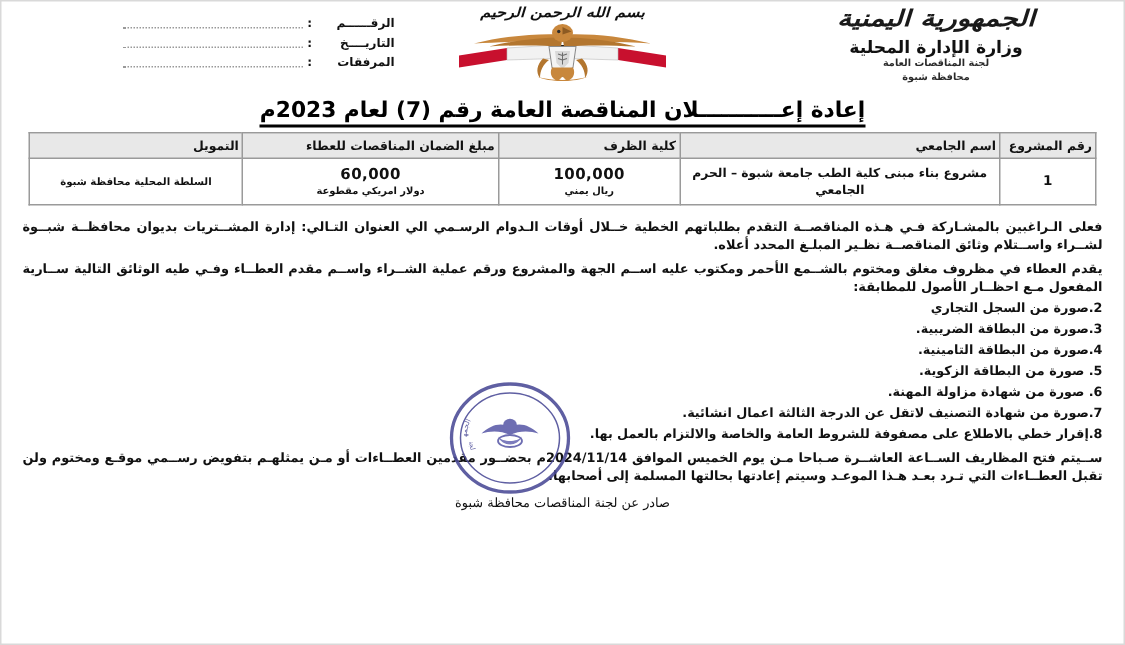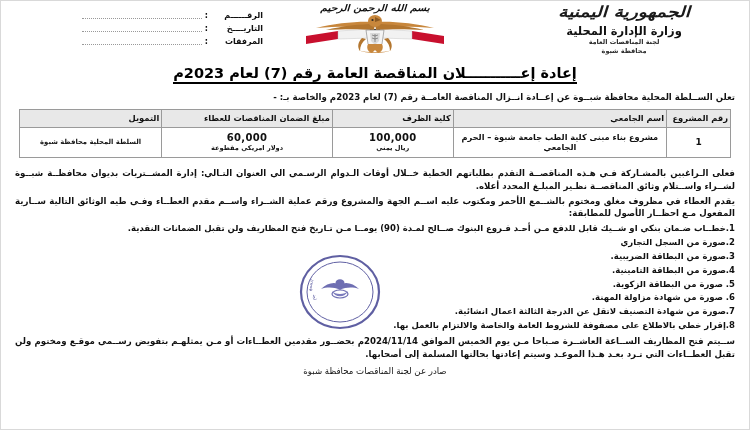--- a/index.html
+++ b/index.html
@@ -270,23 +270,20 @@
       <div class="ministry">وزارة  الإدارة المحلية</div>
       <div class="committee">لجنة المناقصات العامة</div>
       <div class="governorate">محافظة شبوة</div>
     </div>
   </div>
 
   <div class="title-wrap">
     <span class="doc-title">إعادة إعـــــــــــلان المناقصة العامة رقم (7) لعام 2023م</span>
   </div>
 
-  <div class="body">
-    <div class="para">تعلن الســلطة المحلية محافظة شبــوة عن إعــادة انــزال المناقصة العامــة رقم (7) لعام 2023م والخاصة بـ: -</div>
-  </div>
 
   <div class="tbl-wrap">
     <table class="tender">
       <colgroup>
         <col style="width:9%">
           <col style="width:30%">
           <col style="width:17%">
           <col style="width:24%">
           <col style="width:20%">
       </colgroup>
@@ -315,21 +312,20 @@
         </tr>
       </tbody>
     </table>
   </div>
 
   <div class="body">
     <div class="para">فعلى الـراغبين بالمشـاركة فـي هـذه المناقصــة التقدم بطلباتهم الخطية خــلال أوقات الـدوام الرسـمي الي العنوان التـالي: إدارة المشــتريات بديوان محافظــة شبــوة لشــراء واســتلام وثائق المناقصــة نظـير المبلـغ المحدد أعلاه.</div>
     <div class="para">يقدم العطاء في مظروف مغلق ومختوم بالشــمع الأحمر ومكتوب عليه اســم الجهة والمشروع ورقم عملية الشــراء واســم مقدم العطــاء وفـي طيه الوثائق التالية ســارية المفعول مـع احظــار الأصول للمطابقة:</div>
 
     <div class="reqs">
-      <div class="req-item">1.خطــاب ضـمان بنكي او شــيك قابل للدفع مـن أحـد فـروع البنوك صــالح لمـدة (90) يومــا مـن تـاريخ فتح المظاريف ولن تقبل الضمانات النقدية.</div>
       <div class="req-item rt">2.صورة من السجل التجاري</div>
       <div class="req-item rt">3.صورة من البطاقة الضريبية.</div>
       <div class="req-item rt">4.صورة من البطاقة التامينية.</div>
       <div class="req-item rt">5. صورة من البطاقة الزكوية.</div>
       <div class="req-item rt">6. صورة من شهادة مزاولة المهنة.</div>
       <div class="req-item rt">7.صورة من شهادة التصنيف لاتقل عن الدرجة الثالثة اعمال انشائية.</div>
       <div class="req-item rt">8.إقرار خطي بالاطلاع على مصفوفة للشروط العامة والخاصة والالتزام بالعمل بها.</div>
     </div>
 
     <div class="para">ســيتم فتح المظاريف الســاعة العاشــرة صـباحا مـن يوم الخميس الموافق 2024/11/14م بحضــور مقدمين العطــاءات أو مـن يمثلهـم بتفويض رســمي موقـع ومختوم ولن تقبل العطــاءات التي تـرد بعـد هـذا الموعـد وسيتم إعادتها بحالتها المسلمة إلى أصحابها.</div>

